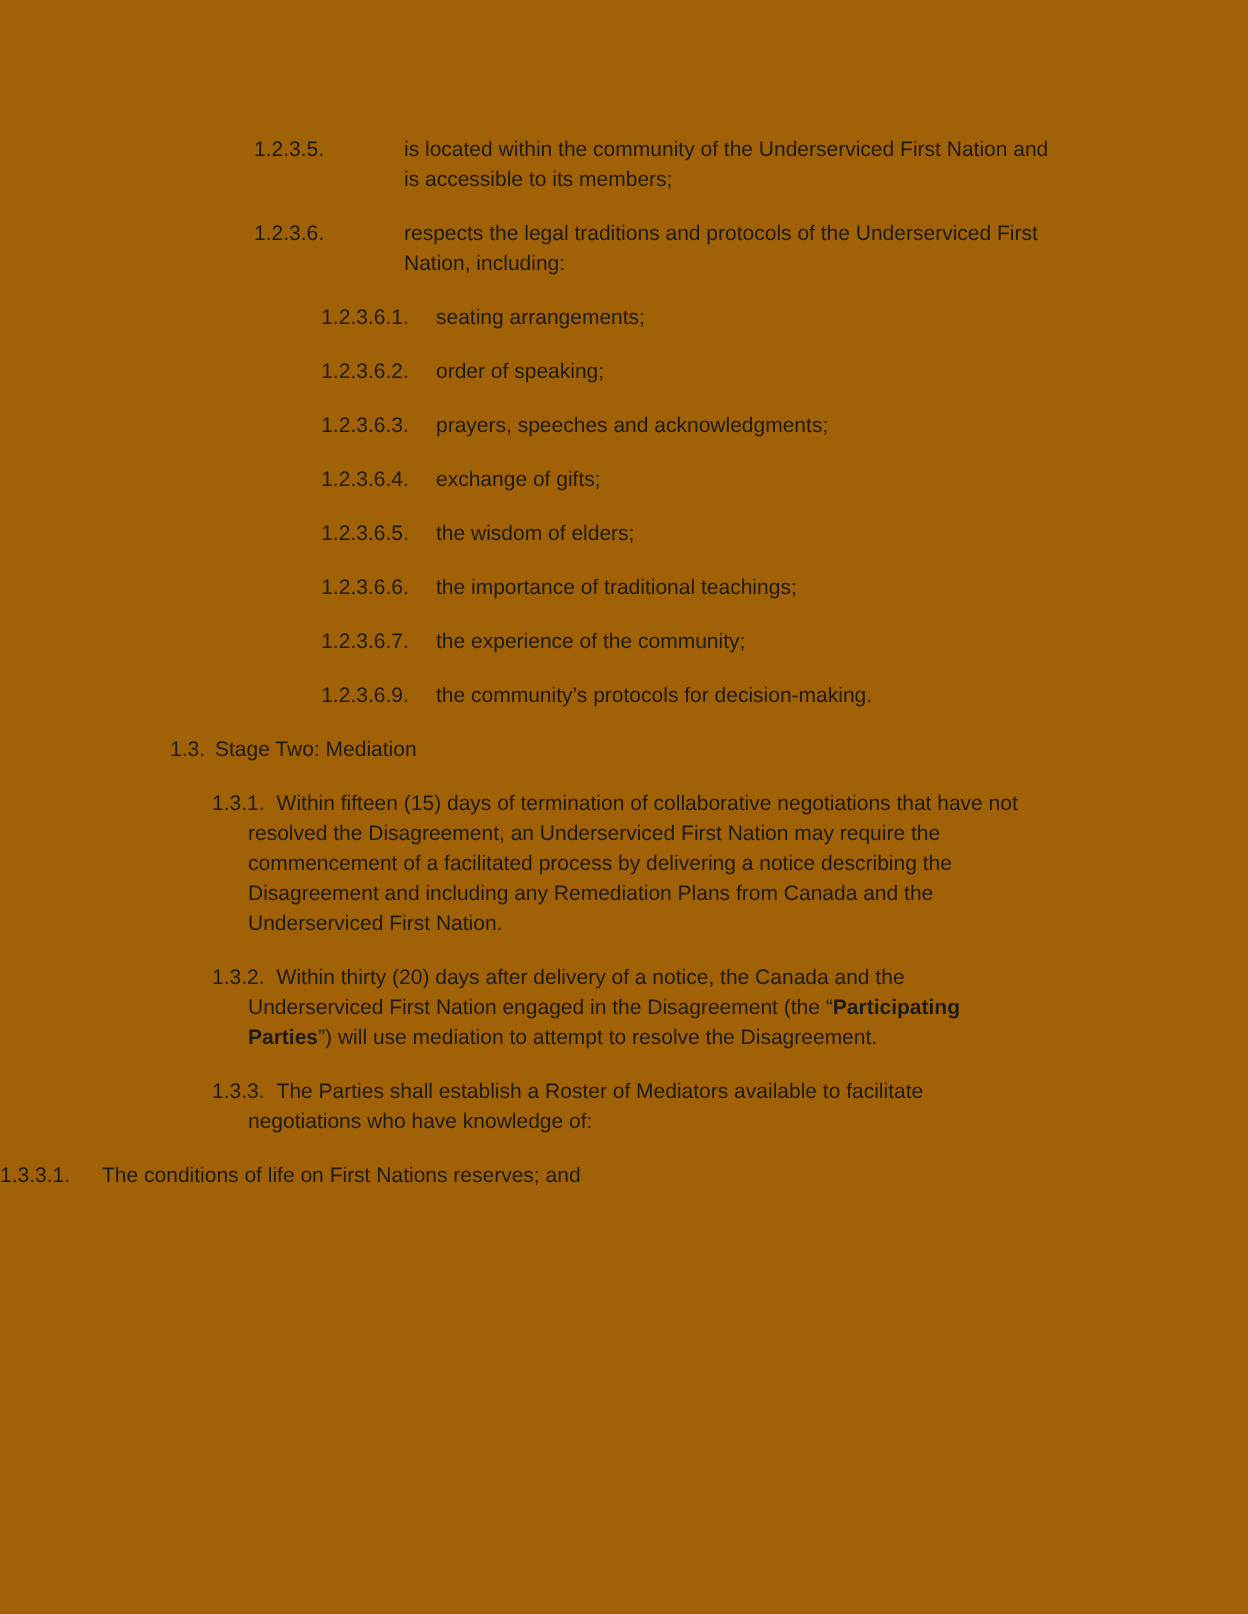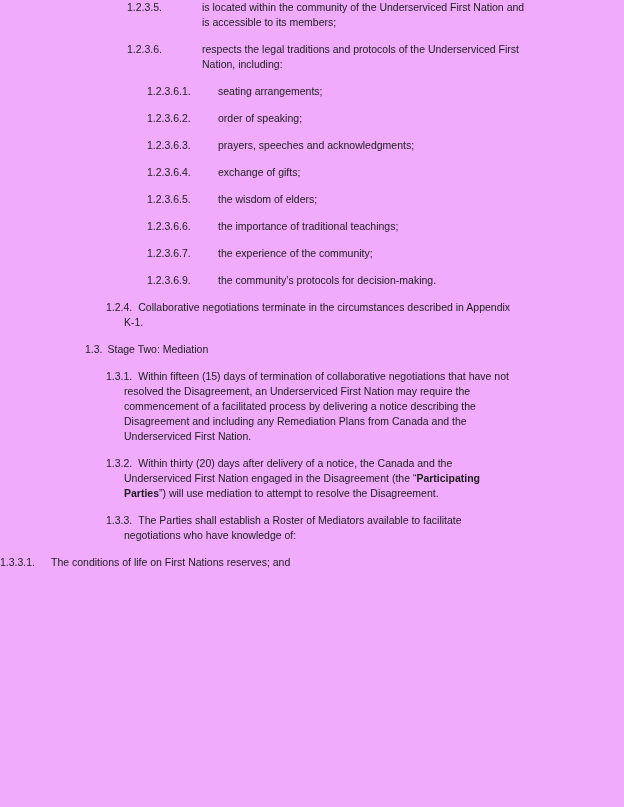--- a/index.html
+++ b/index.html
@@ -13,21 +13,22 @@
     overflow: hidden;
     font-family: "Liberation Sans", "DejaVu Sans", sans-serif;
     font-size: 10.5px;
     line-height: 15px;
     color: #1c1c1c;
   }
   .page {
     box-sizing: border-box;
     width: 624px;
     height: 807px;
-    background: #f0abfc;
+    padding-top: 68px;
+    background: #a16207;
   }
   .clause {
     margin: 0 0 12px 0;
   }
   .txt {
     white-space: pre-wrap;
   }
   .num {
     white-space: pre;
   }
@@ -54,21 +55,21 @@
     margin-right: 60px;
   }
   .l4b .num { display: inline-block; width: 51px; text-indent: 0; }
   
   .l5 {
     margin-left: 147px;
     padding-left: 71px;
     text-indent: -71px;
     margin-right: 60px;
   }
-  .l5 .num { display: inline-block; width: 71px; text-indent: 0; }
+  .l5 .num { display: inline-block; width: 71px; text-indent: 0; text-align: center; }
   
   .h2 {
     margin-left: 85px;
     font-weight: normal;
   }
   .h2 .num { padding-right: 5px; }
   .term { font-weight: bold; }
 </style>
 </head>
 <body>
@@ -91,22 +92,20 @@
 
   <div class="clause l5"><span class="num">1.2.3.6.5.</span><span class="txt">the wisdom of elders;</span></div>
 
   <div class="clause l5"><span class="num">1.2.3.6.6.</span><span class="txt">the importance of traditional teachings;</span></div>
 
   <div class="clause l5"><span class="num">1.2.3.6.7.</span><span class="txt">the experience of the community;</span></div>
 
 
   <div class="clause l5"><span class="num">1.2.3.6.9.</span><span class="txt">the community’s protocols for decision-making.</span></div>
 
-  <div class="clause l3"><span class="num">1.2.4.</span><span class="txt">Collaborative negotiations terminate in the circumstances described in Appendix
-K-1.</span></div>
 
   <div class="clause h2"><span class="num">1.3.</span><span class="txt">Stage Two: Mediation</span></div>
 
   <div class="clause l3"><span class="num">1.3.1.</span><span class="txt">Within fifteen (15) days of termination of collaborative negotiations that have not
 resolved the Disagreement, an Underserviced First Nation may require the
 commencement of a facilitated process by delivering a notice describing the
 Disagreement and including any Remediation Plans from Canada and the
 Underserviced First Nation.</span></div>
 
   <div class="clause l3"><span class="num">1.3.2.</span><span class="txt"><span>Within thirty (20) days after delivery of a notice, the Canada and the

